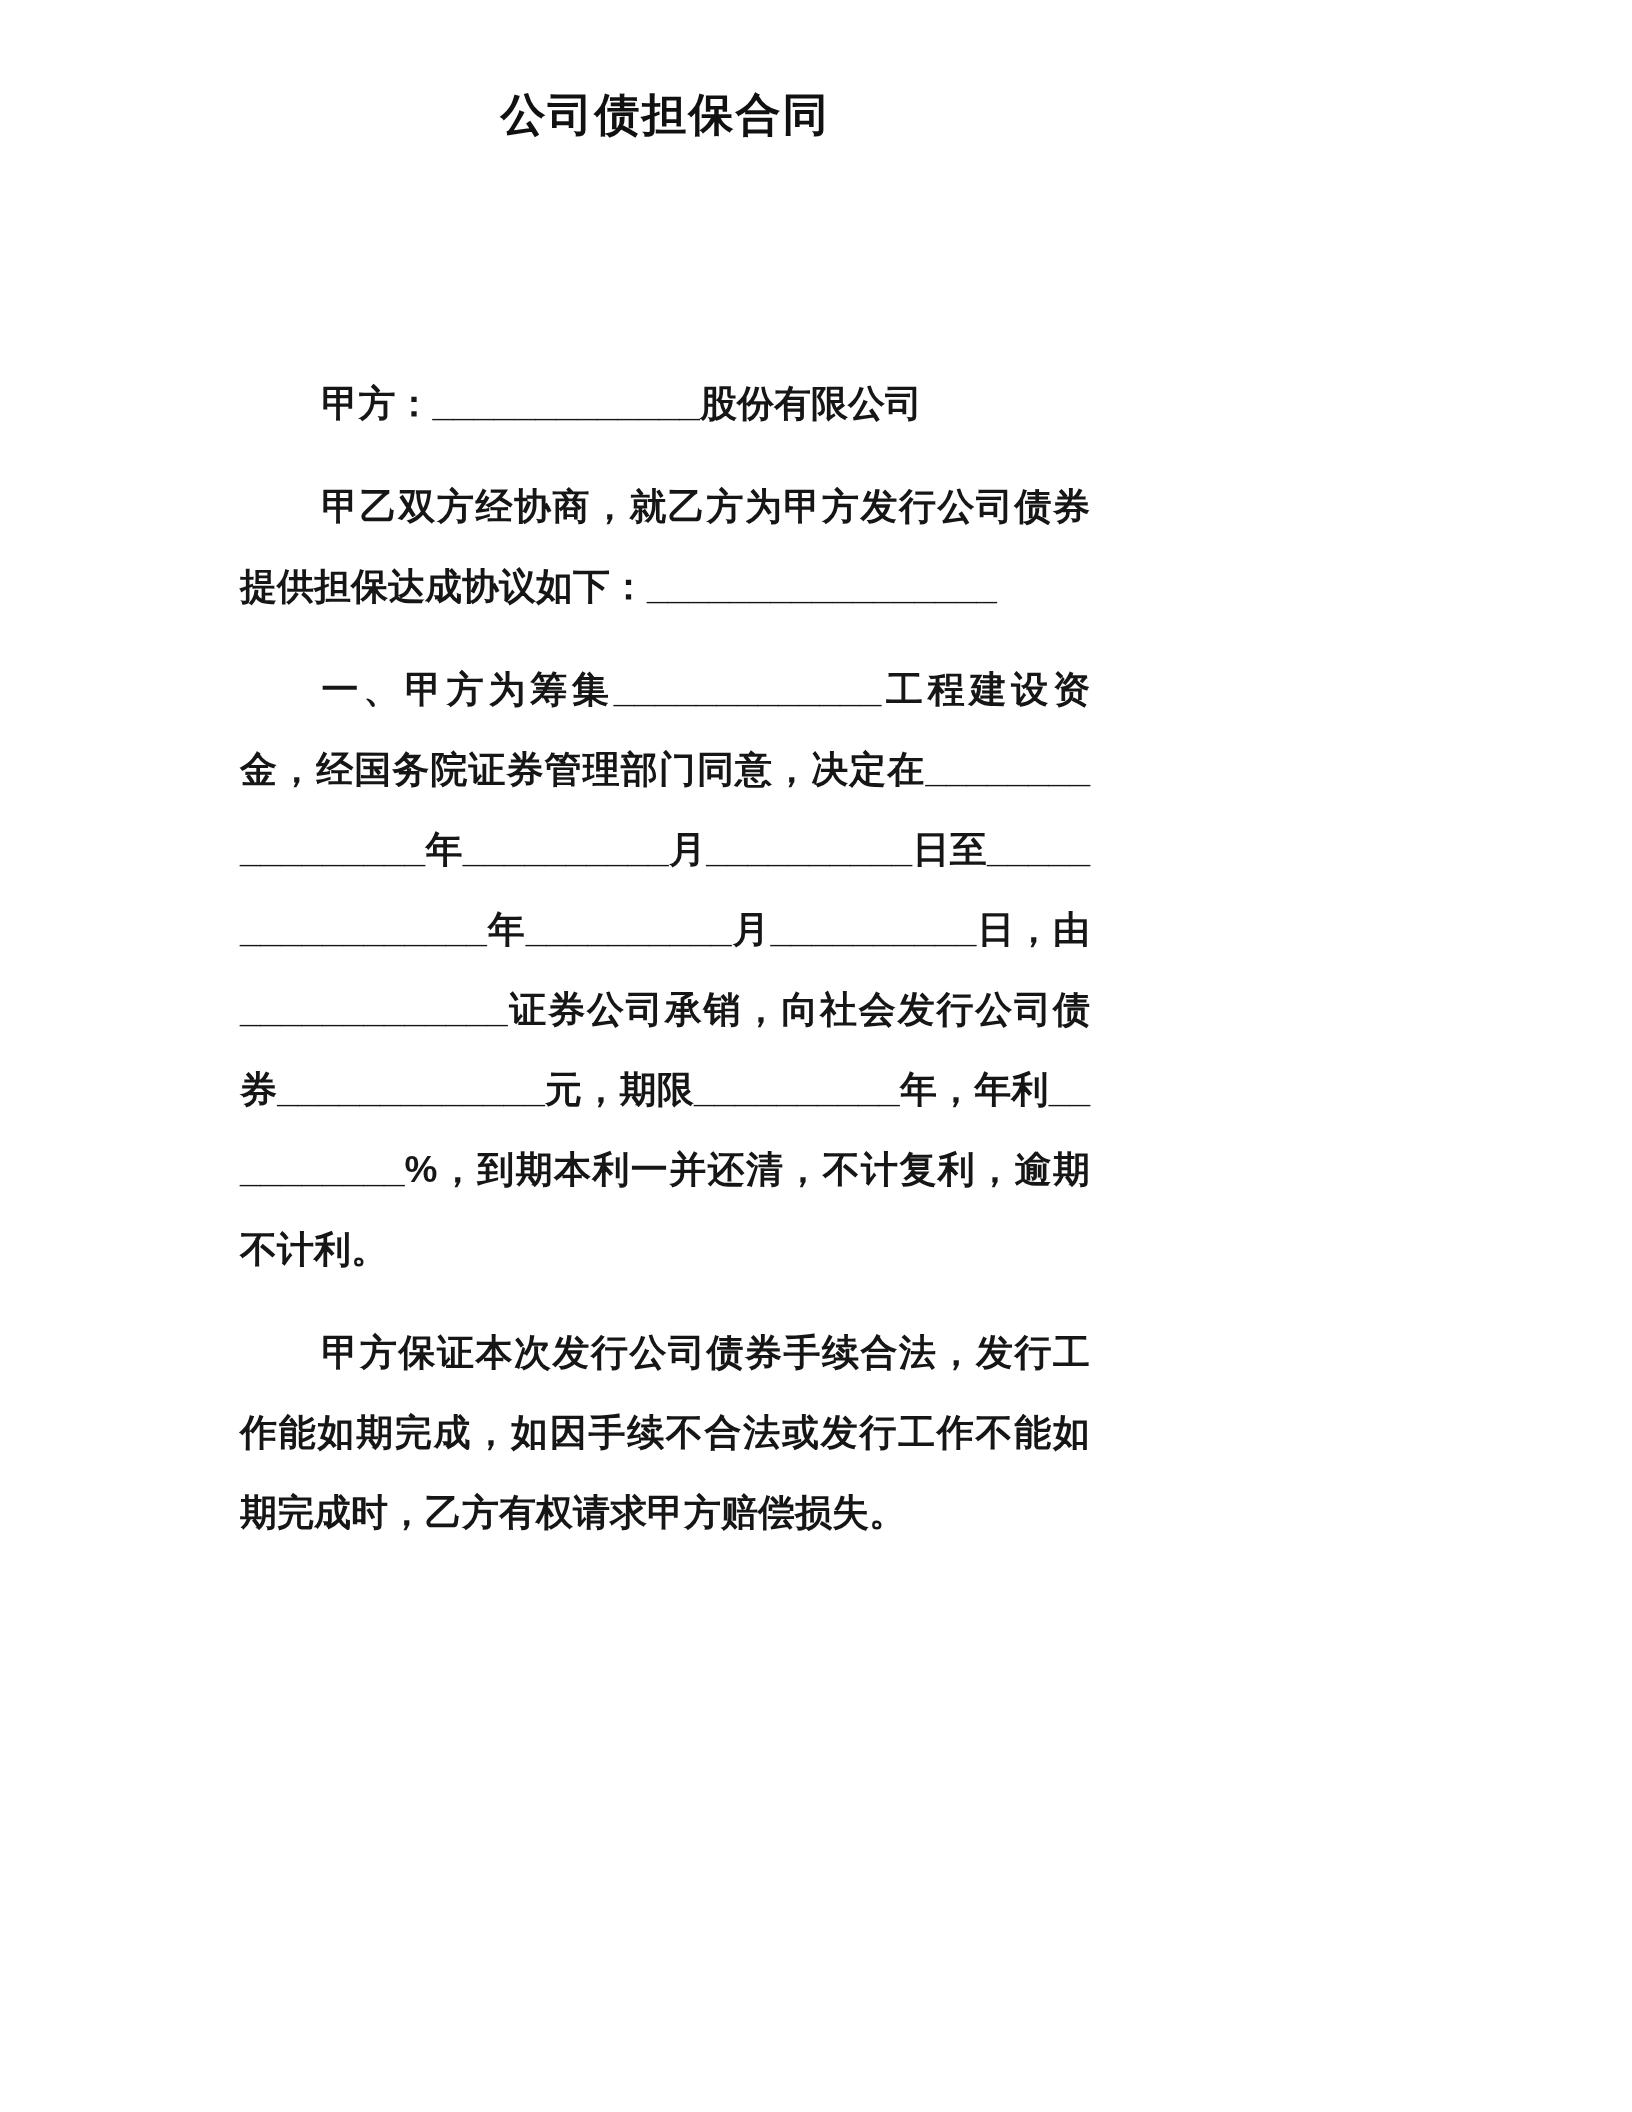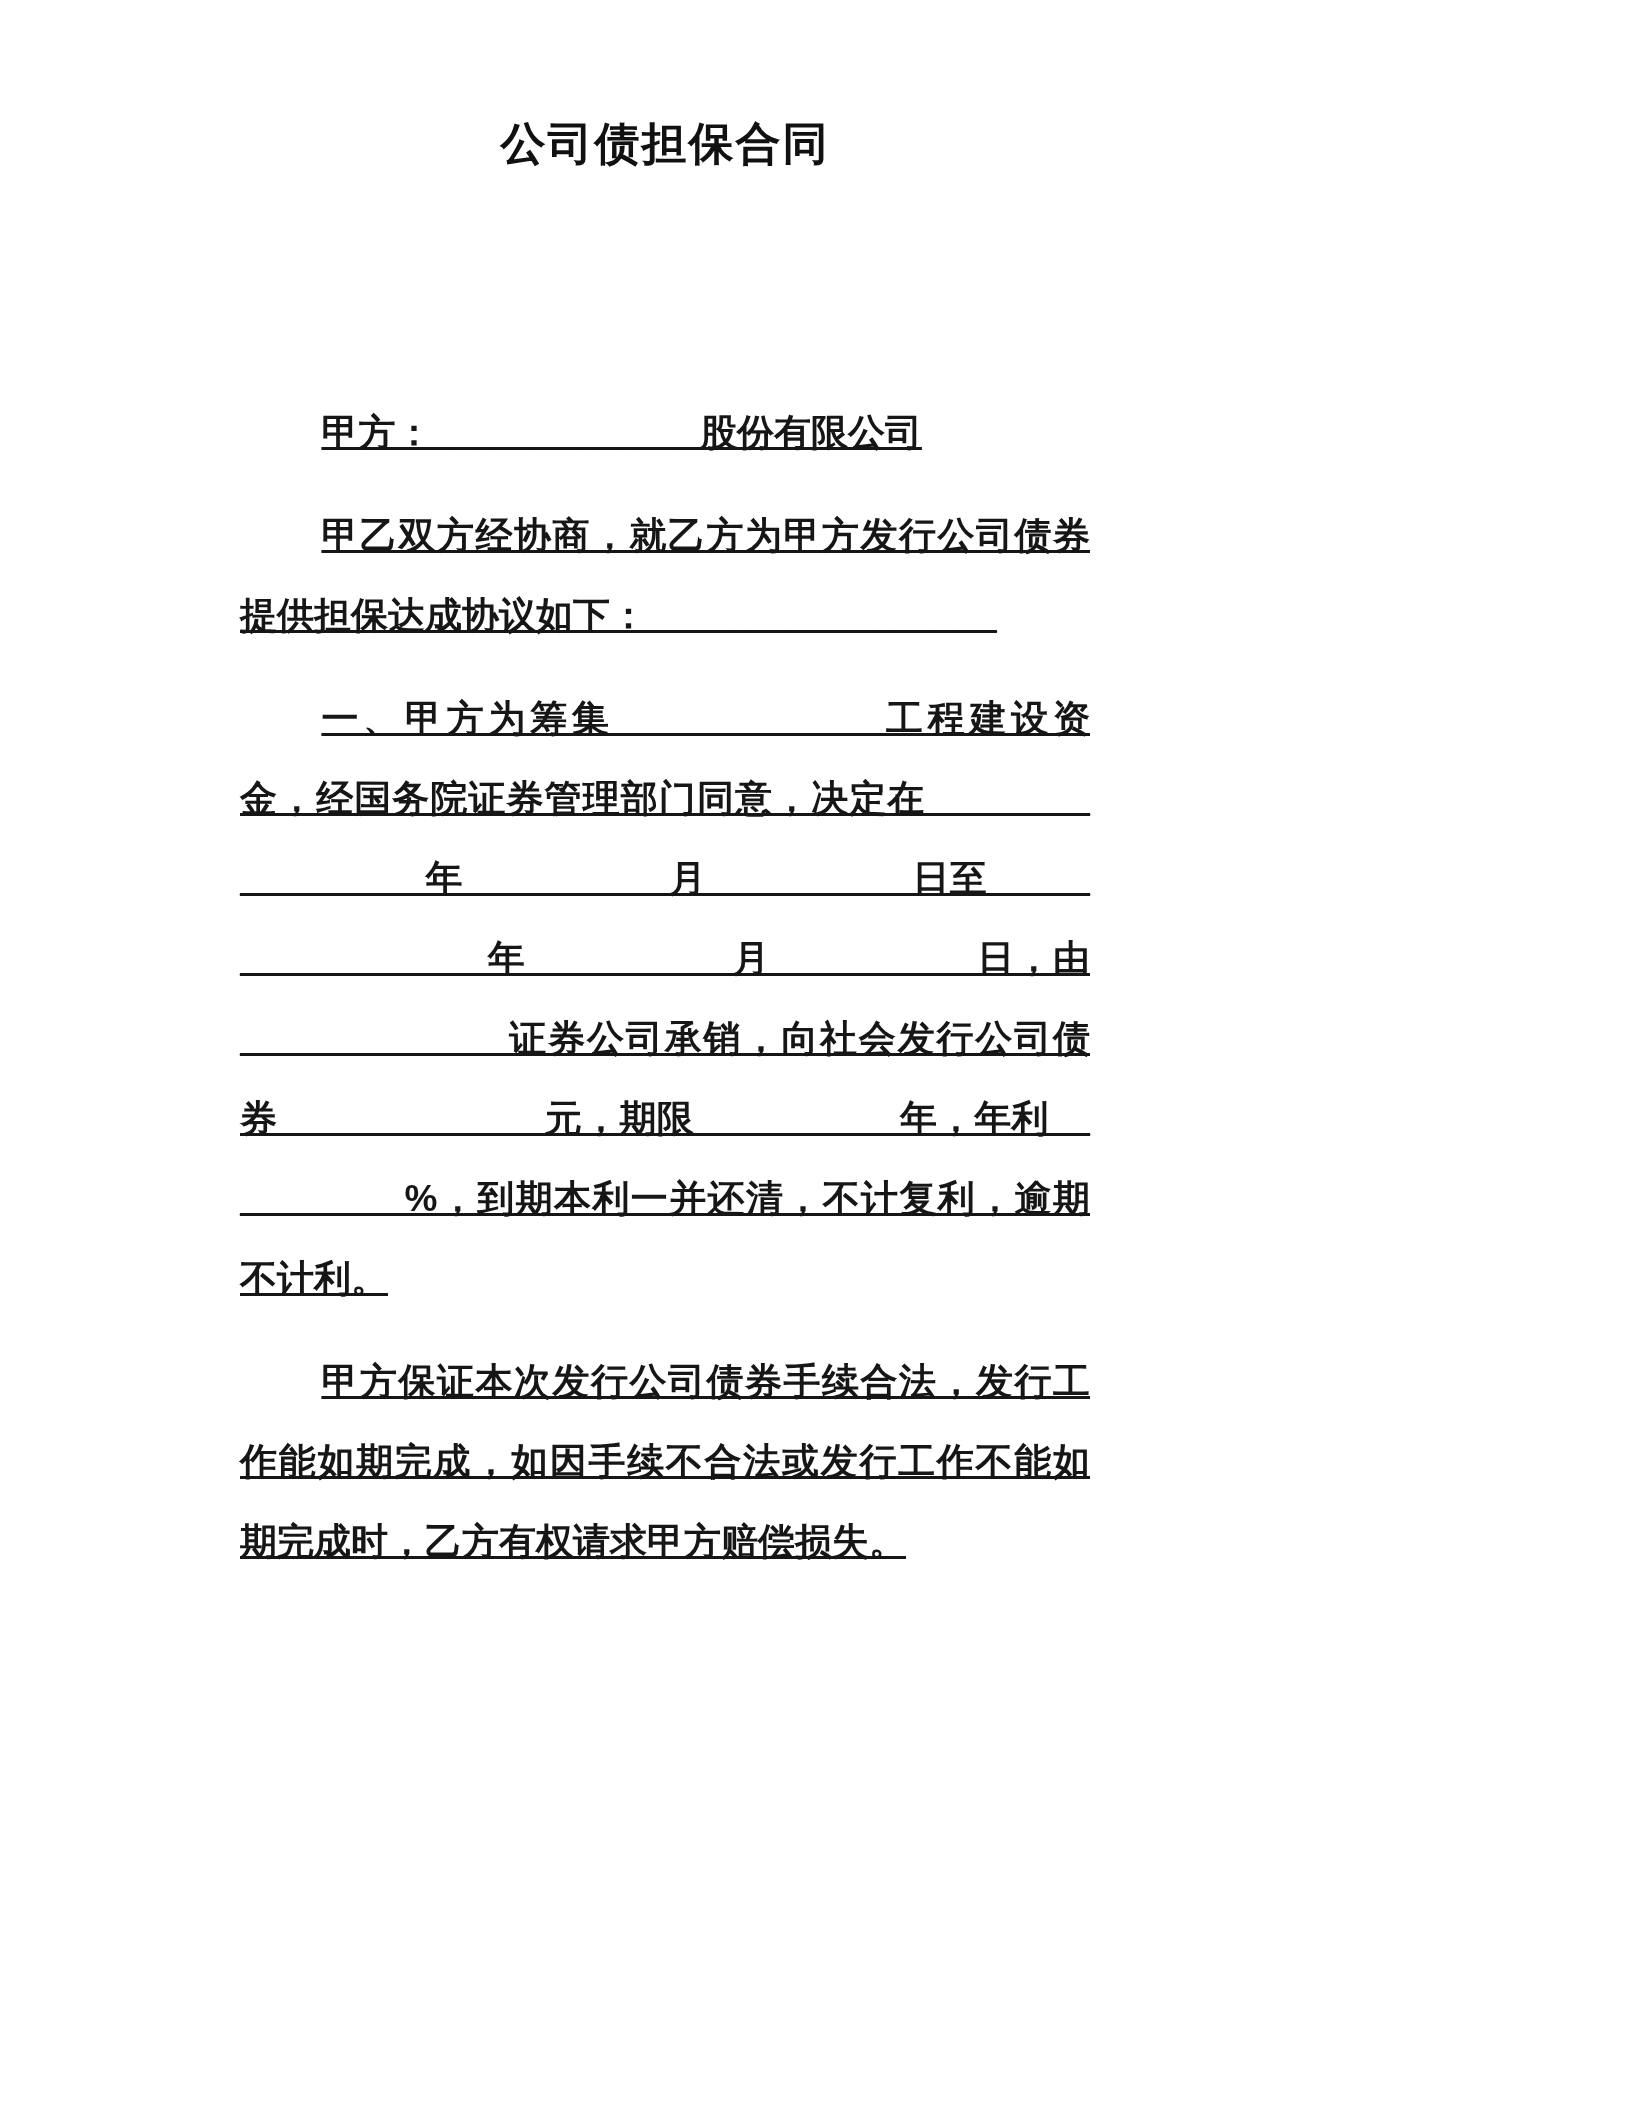--- a/index.html
+++ b/index.html
@@ -10,21 +10,21 @@
   body {
     width: 1632px;
     height: 2112px;
     font-family: "Liberation Sans", "DejaVu Sans", sans-serif;
   }
   .page {
     box-sizing: border-box;
     width: 1328px;
     height: 2112px;
     background: #ffffff;
-    padding: 117px 238px 0 240px;
+    padding: 88px 238px 0 240px;
     color: #151515;
     overflow: hidden;
   }
   .doc-title {
     font-size: 45px;
     line-height: 1.2;
     font-weight: 700;
     text-align: center;
     letter-spacing: 2px;
     margin: 0 0 222px 0;
@@ -32,21 +32,20 @@
   }
   .doc-body p {
     font-size: 37px;
     font-weight: 700;
     line-height: 80px;
     margin: 0 0 23px 0;
     text-align: justify;
     text-indent: 2.2em;
     color: #161616;
     word-break: break-all;
-    text-decoration: underline;
   }
 </style>
 </head>
 <body>
 
 <div class="page">
   <h1 class="doc-title">公司债担保合同</h1>
 
   <div class="doc-body">
     <p>甲方：_____________股份有限公司</p>

